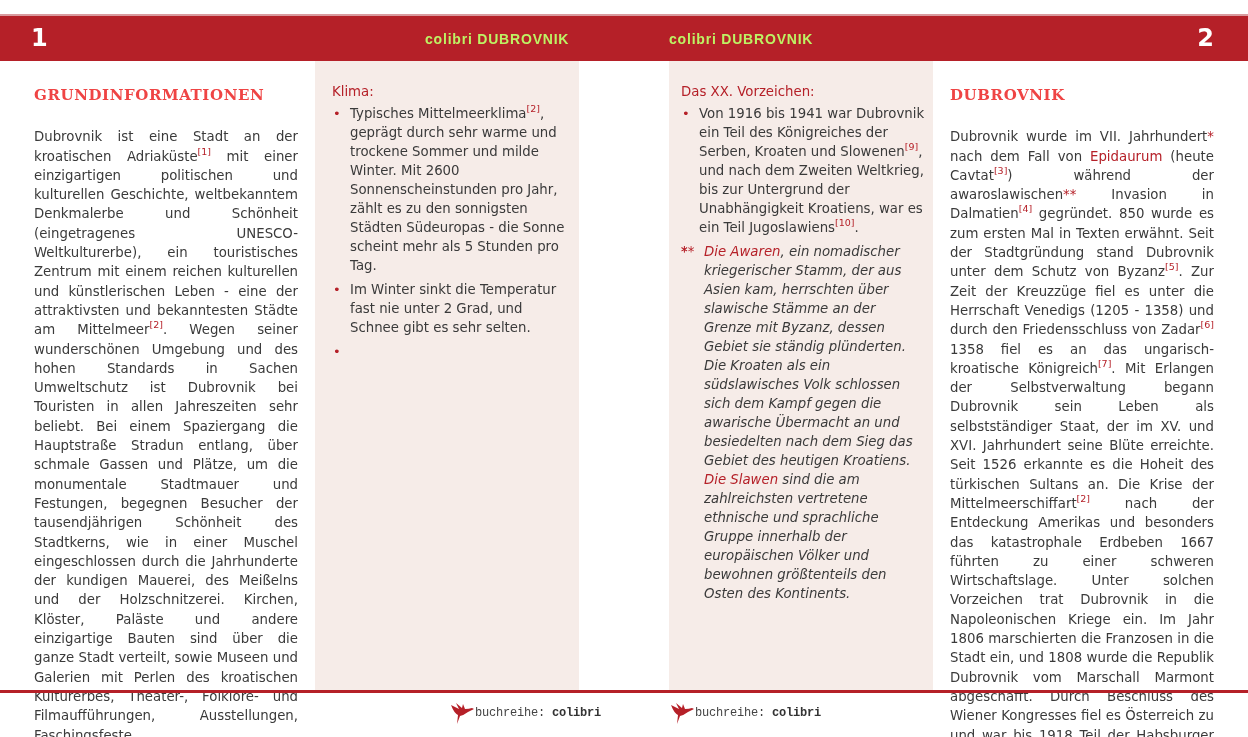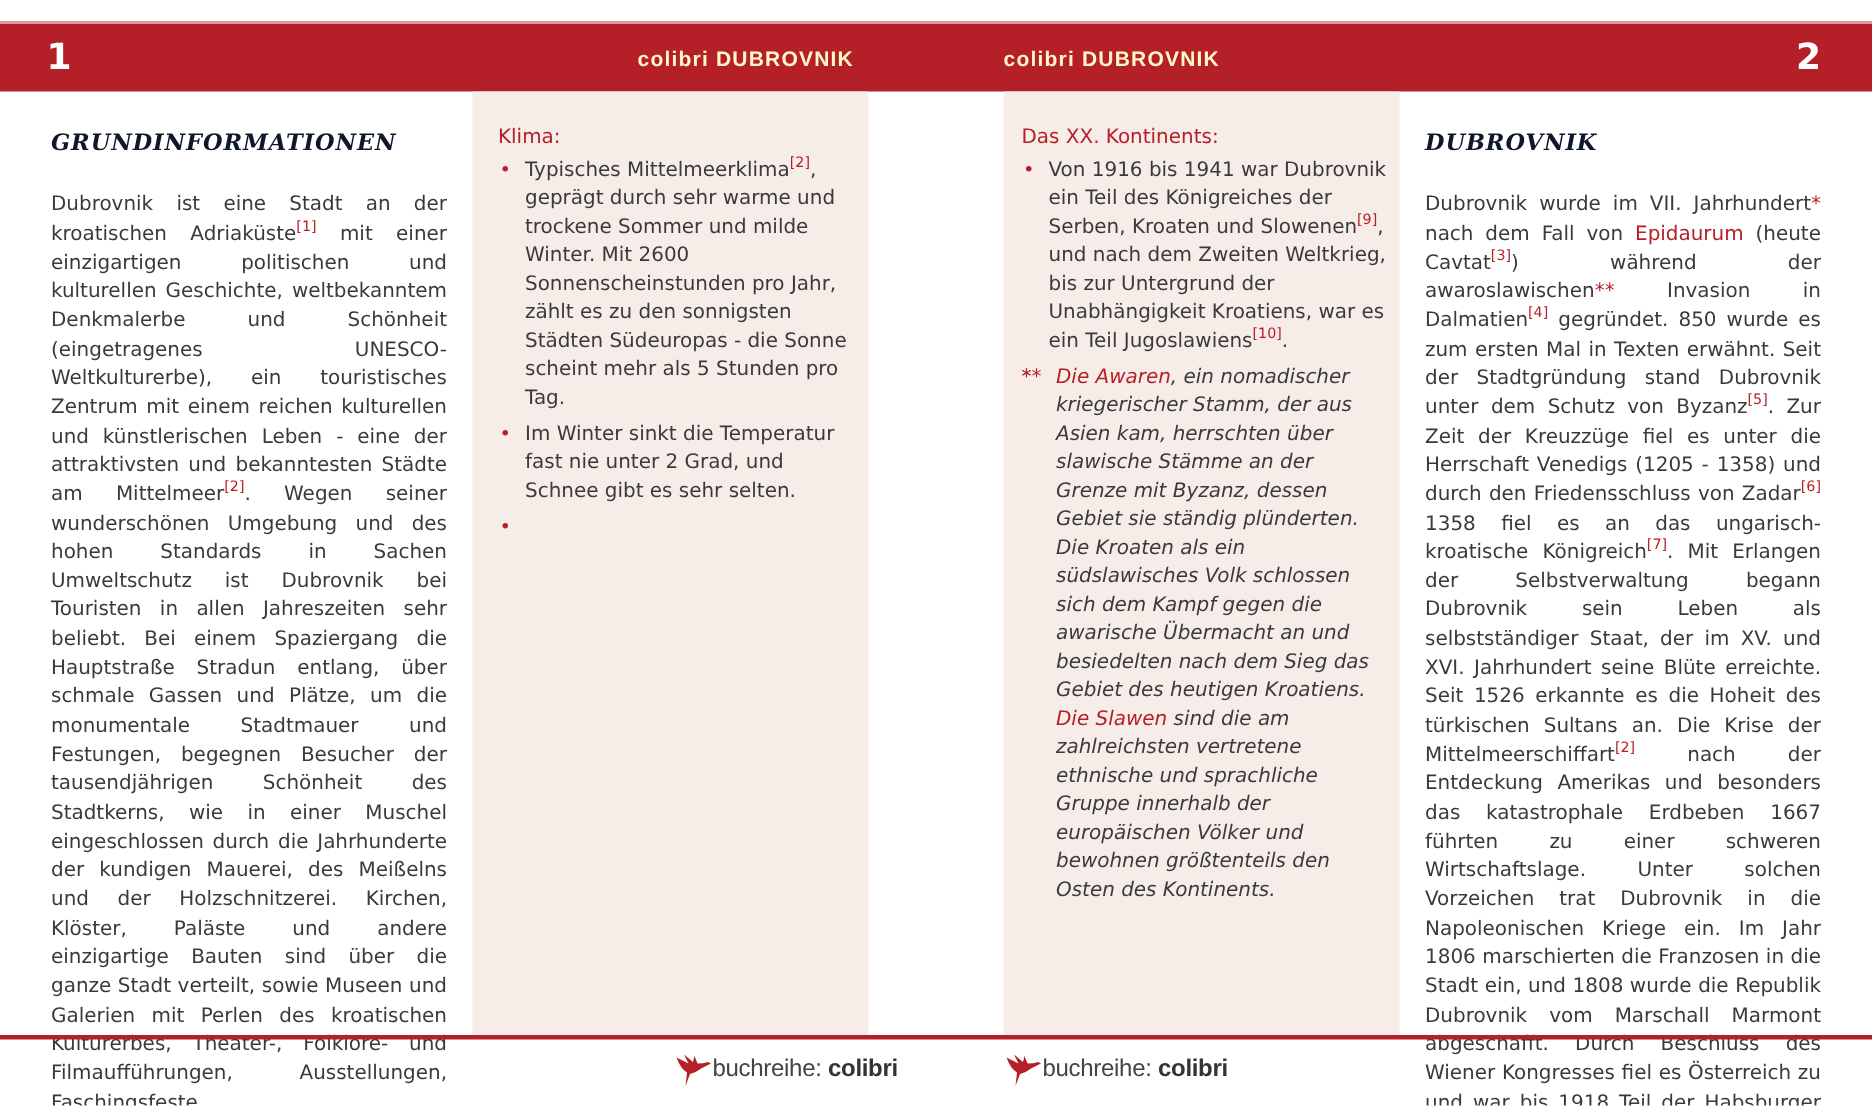--- a/index.html
+++ b/index.html
@@ -5,33 +5,33 @@
   html, body { margin: 0; padding: 0; }
   body {
     width: 1248px; height: 737px; background: #ffffff; position: relative; overflow: hidden;
     font-family: "DejaVu Sans", sans-serif; color: #3a3a3a;
   }
   .topline { position: absolute; left: 0; top: 14px; width: 1248px; height: 2px; background: #d99a9e; }
   .header { position: absolute; left: 0; top: 16px; width: 1248px; height: 45px; background: #b52028; }
   .page-num { position: absolute; top: 8px; color: #fff; font-family: "DejaVu Sans", sans-serif; font-weight: bold; font-size: 24px; }
   .page-num.left { left: 31px; }
   .page-num.right { right: 34px; }
-  .running-title { position: absolute; top: 15px; color: #fef9c3; font-family: "Liberation Sans", sans-serif; font-weight: bold; font-size: 14px; letter-spacing: 0.8px; }
+  .running-title { position: absolute; top: 15px; color: #bef264; font-family: "Liberation Sans", sans-serif; font-weight: bold; font-size: 14px; letter-spacing: 0.8px; }
   .running-title.left { left: 425px; }
   .running-title.right { left: 669px; }
 
   .sidebar-bg { position: absolute; top: 61px; height: 630px; background: #f6ece8; }
   .sidebar-bg.left { left: 315px; width: 264px; }
   .sidebar-bg.right { left: 669px; width: 264px; }
 
   .bottomline { position: absolute; left: 0; top: 690px; width: 1248px; height: 3px; background: #b52028; }
 
   .col { position: absolute; font-size: 13.3px; line-height: 19.3px; }
   .justify { text-align: justify; text-align-last: left; }
-  h2.sec { margin: 0; font-family: "DejaVu Serif", serif; font-weight: bold; font-size: 15px; color: #0f172a; letter-spacing: 0.6px; font-style: italic; }
+  h2.sec { margin: 0; font-family: "DejaVu Serif", serif; font-weight: bold; font-size: 15px; color: #ef4444; letter-spacing: 0.6px; }
   .col1 { left: 34px; top: 86px; width: 264px; }
   .col4 { left: 950px; top: 86px; width: 264px; }
   .col1 p, .col4 p { margin: 22px 0 0 0; }
   sup.ref { color: #b52028; font-size: 9.5px; line-height: 0; vertical-align: 6px; }
   .red { color: #b52028; }
 
   .side { position: absolute; top: 82px; width: 240px; font-size: 13.3px; line-height: 19px; }
   .side.left { left: 332px; }
   .side.right { left: 681px; width: 244px; }
   .side-title { color: #b52028; font-size: 13.3px; margin-bottom: 3px; }
@@ -39,21 +39,21 @@
   .side li { position: relative; padding-left: 18px; margin-bottom: 5px; }
   .side li .bullet { position: absolute; left: 1px; top: 0; color: #b52028; font-size: 13px; }
   .note { position: relative; padding-left: 18px; font-style: italic; margin-bottom: 5px; }
   .note .mark { position: absolute; left: 0; top: 0; color: #b52028; font-style: normal; }
   .note.dbl { padding-left: 23px; }
 
   .footer-brand { position: absolute; top: 701px; display: flex; align-items: center; }
   .footer-brand.left { left: 449px; }
   .footer-brand.right { left: 669px; }
   .footer-brand svg { width: 26px; height: 24px; }
-  .brand-text { font-family: Liberation Sans, sans-serif; font-size: 16px; color: #444; margin-left: 0px; letter-spacing: -0.2px; }
+  .brand-text { font-family: Liberation Mono, monospace; font-size: 12px; color: #444; margin-left: 0px; letter-spacing: -0.2px; }
   .brand-text b { color: #333; }
 </style>
 </head>
 <body>
 
 <div class="topline"></div>
 <div class="header">
   <span class="page-num left">1</span>
   <span class="running-title left">colibri DUBROVNIK</span>
   <span class="running-title right">colibri DUBROVNIK</span>
@@ -71,21 +71,21 @@
 <div class="side left">
   <div class="side-title">Klima:</div>
   <ul>
     <li><span class="bullet">•</span><span>Typisches Mittelmeerklima</span><sup class="ref">[2]</sup><span>, geprägt durch sehr warme und trockene Sommer und milde Winter. Mit 2600 Sonnenscheinstunden pro Jahr, zählt es zu den sonnigsten Städten Südeuropas - die Sonne scheint mehr als 5 Stunden pro Tag.</span></li>
     <li><span class="bullet">•</span><span>Im Winter sinkt die Temperatur fast nie unter 2 Grad, und Schnee gibt es sehr selten.</span></li>
     <li><span class="bullet">•</span></li>
   </ul>
 </div>
 
 <div class="side right">
-  <div class="side-title">Das XX. Kontinents:</div>
+  <div class="side-title">Das XX. Vorzeichen:</div>
   <ul>
     <li><span class="bullet">•</span><span>Von 1916 bis 1941 war Dubrovnik ein Teil des Königreiches der Serben, Kroaten und Slowenen</span><sup class="ref">[9]</sup><span>, und nach dem Zweiten Weltkrieg, bis zur Untergrund der Unabhängigkeit Kroatiens, war es ein Teil Jugoslawiens</span><sup class="ref">[10]</sup><span>.</span></li>
   </ul>
   <div class="note"><span class="mark">*</span></div>
   <div class="note dbl"><span class="mark">**</span><span class="red">Die Awaren</span><span>, ein nomadischer kriegerischer Stamm, der aus Asien kam, herrschten über slawische Stämme an der Grenze mit Byzanz, dessen Gebiet sie ständig plünderten. Die Kroaten als ein südslawisches Volk schlossen sich dem Kampf gegen die awarische Übermacht an und besiedelten nach dem Sieg das Gebiet des heutigen Kroatiens. </span><span class="red">Die Slawen</span><span> sind die am zahlreichsten vertretene ethnische und sprachliche Gruppe innerhalb der europäischen Völker und bewohnen größtenteils den Osten des Kontinents.</span></div>
 </div>
 
 <div class="col col4">
   <h2 class="sec">DUBROVNIK</h2>
   <p class="justify"><span>Dubrovnik wurde im VII. Jahrhundert</span><span class="red">*</span><span> nach dem Fall von </span><span class="red">Epidaurum</span><span> (heute Cavtat</span><sup class="ref">[3]</sup><span>) während der awaroslawischen</span><span class="red">**</span><span> Invasion in Dalmatien</span><sup class="ref">[4]</sup><span> gegründet. 850 wurde es zum ersten Mal in Texten erwähnt. Seit der Stadtgründung stand Dubrovnik unter dem Schutz von Byzanz</span><sup class="ref">[5]</sup><span>. Zur Zeit der Kreuzzüge fiel es unter die Herrschaft Venedigs (1205 - 1358) und durch den Friedensschluss von Zadar</span><sup class="ref">[6]</sup><span> 1358 fiel es an das ungarisch-kroatische Königreich</span><sup class="ref">[7]</sup><span>. Mit Erlangen der Selbstverwaltung begann Dubrovnik sein Leben als selbstständiger Staat, der im XV. und XVI. Jahrhundert seine Blüte erreichte. Seit 1526 erkannte es die Hoheit des türkischen Sultans an. Die Krise der Mittelmeerschiffart</span><sup class="ref">[2]</sup><span> nach der Entdeckung Amerikas und besonders das katastrophale Erdbeben 1667 führten zu einer schweren Wirtschaftslage. Unter solchen Vorzeichen trat Dubrovnik in die Napoleonischen Kriege ein. Im Jahr 1806 marschierten die Franzosen in die Stadt ein, und 1808 wurde die Republik Dubrovnik vom Marschall Marmont abgeschafft. Durch Beschluss des Wiener Kongresses fiel es Österreich zu und war bis 1918 Teil der Habsburger Monarchie</span></p>

